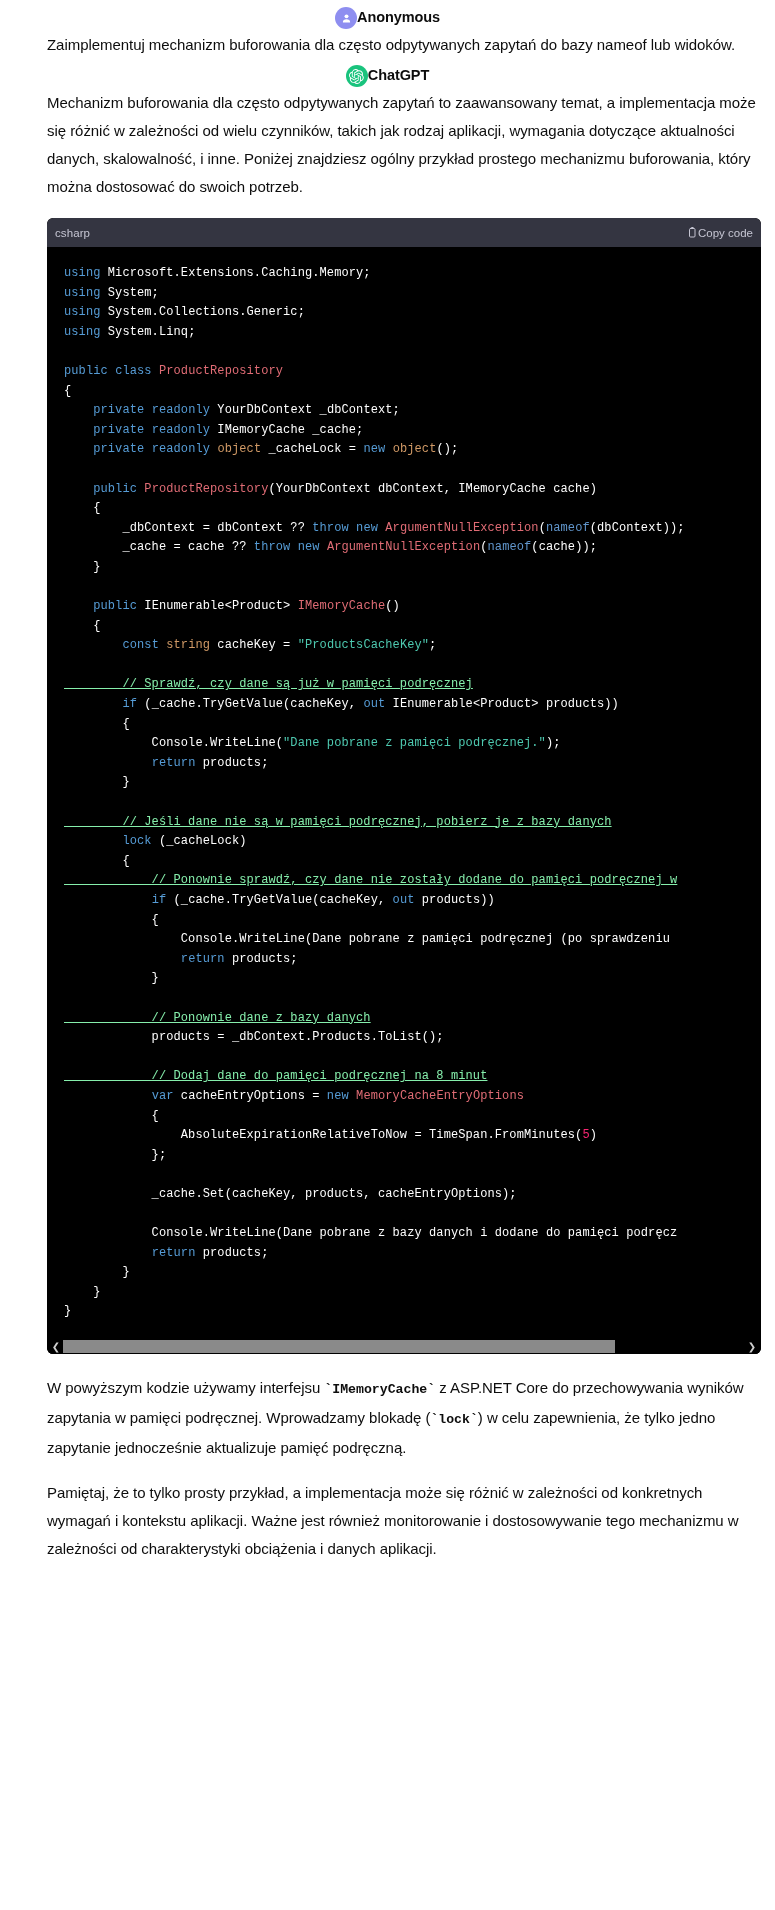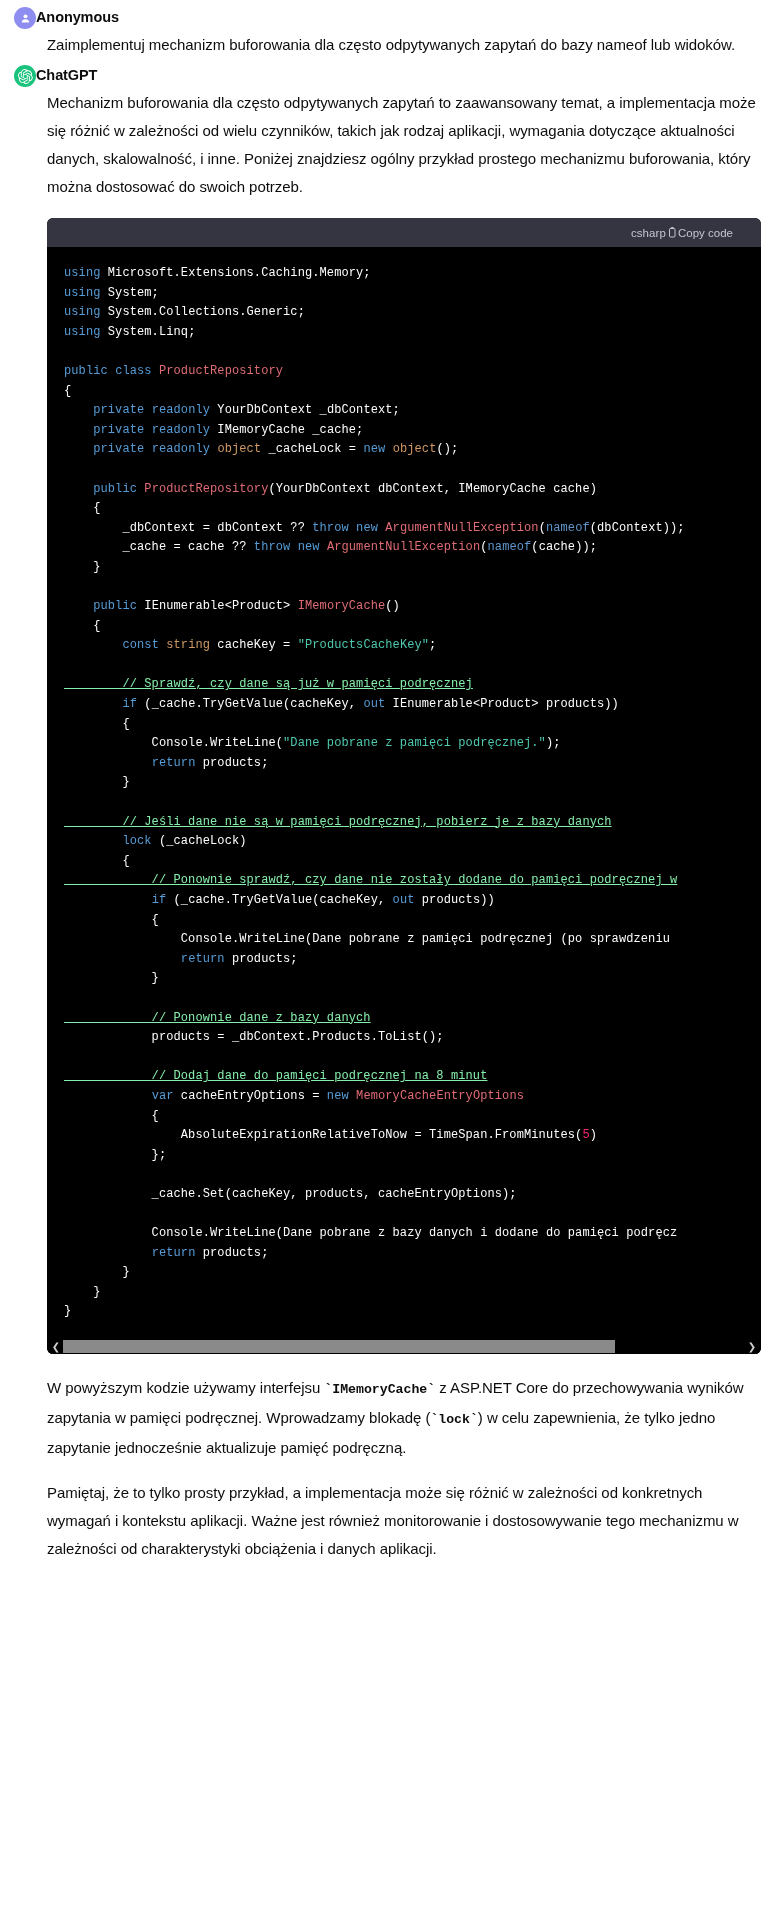--- a/index.html
+++ b/index.html
@@ -15,20 +15,21 @@
   }
 
   .conversation { width: 775px; padding: 0; }
 
   .message { padding: 0 14px; }
 
   .msg-head {
     display: flex;
     align-items: flex-start;
     margin-bottom: 2px;
+    justify-content: center;
   }
 
   .avatar {
     width: 22px; height: 22px;
     border-radius: 50%;
     flex: 0 0 22px;
     display: flex;
     align-items: center;
     justify-content: center;
     margin-top: 1px;
@@ -69,22 +70,22 @@
     border-radius: 6px;
     overflow: hidden;
     background: #000000;
     position: relative;
   }
   .code-head {
     background: #343541;
     height: 29px;
     display: flex;
     align-items: center;
-    justify-content: flex-end;
-    padding: 0 28px;
+    justify-content: space-between;
+    padding: 0 8px;
     border-radius: 6px 6px 0 0;
   }
   .code-lang {
     font-family: "Liberation Sans", sans-serif;
     font-size: 11.5px;
     color: #c5c5d2;
     letter-spacing: 0.1px;
   }
   .copy-btn {
     display: flex;

